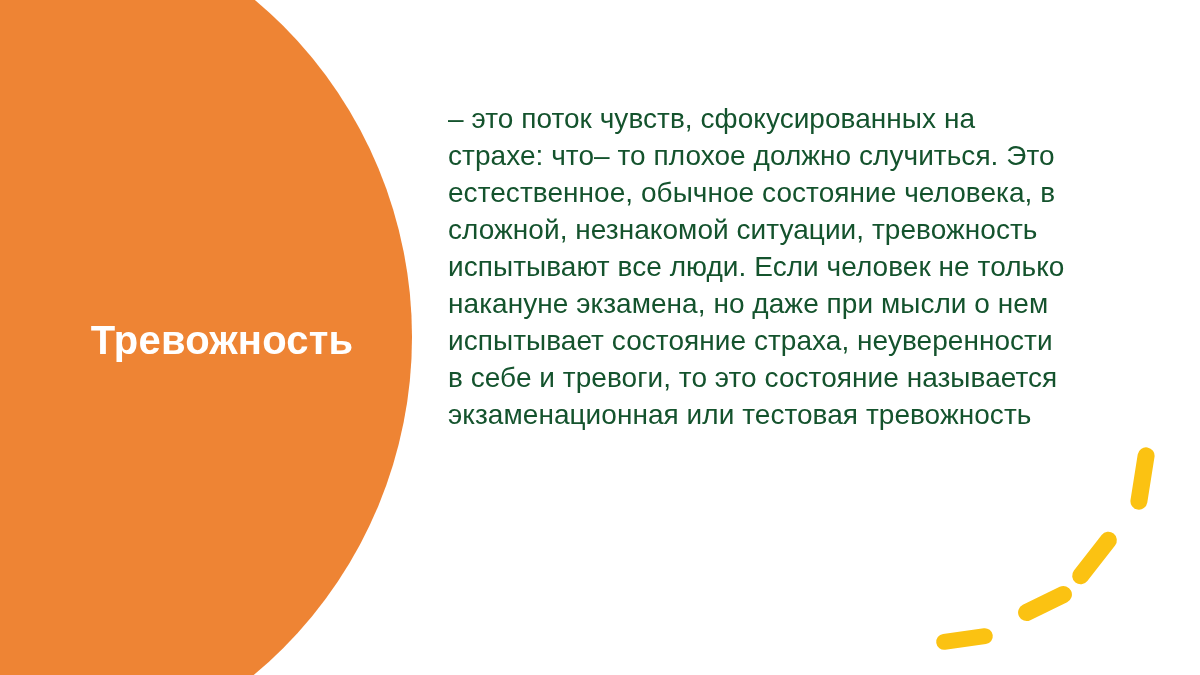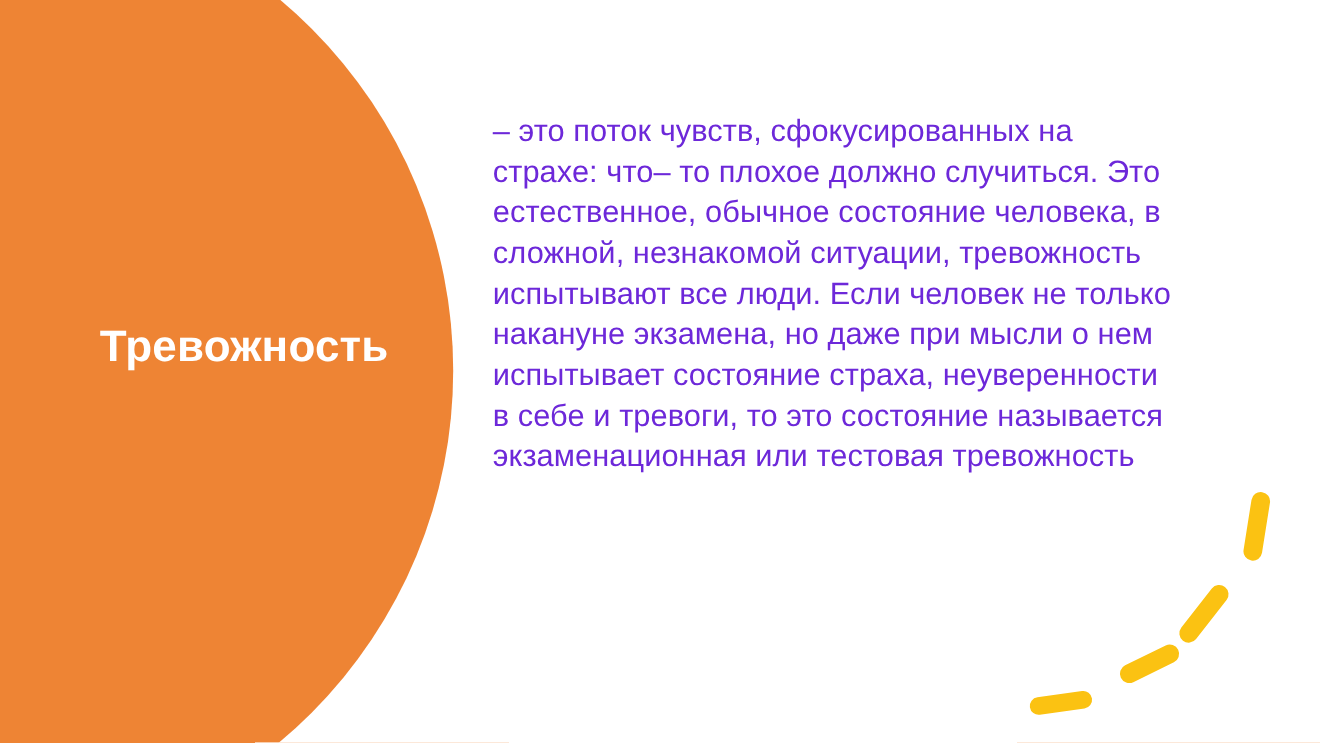--- a/index.html
+++ b/index.html
@@ -28,38 +28,38 @@
     width: 880px;
     height: 880px;
     border-radius: 50%;
     background: #ee8434;
   }
 
   
   .slide-title {
     position: absolute;
     left: 0px;
-    top: 291px;
+    top: 316px;
     width: 444px;
     text-align: center;
     color: #ffffff;
     font-size: 40px;
     font-weight: bold;
     letter-spacing: 0.2px;
     line-height: 48px;
     white-space: nowrap;
   }
 
   
   .body-text {
     position: absolute;
     left: 448px;
     top: 100px;
     width: 620px;
-    color: #6d28d9;
+    color: #14532d;
     font-size: 28px;
     line-height: 37px;
     font-weight: normal;
     letter-spacing: 0.05px;
     white-space: pre-line;
   }
 
   
   .dash {
     position: absolute;

